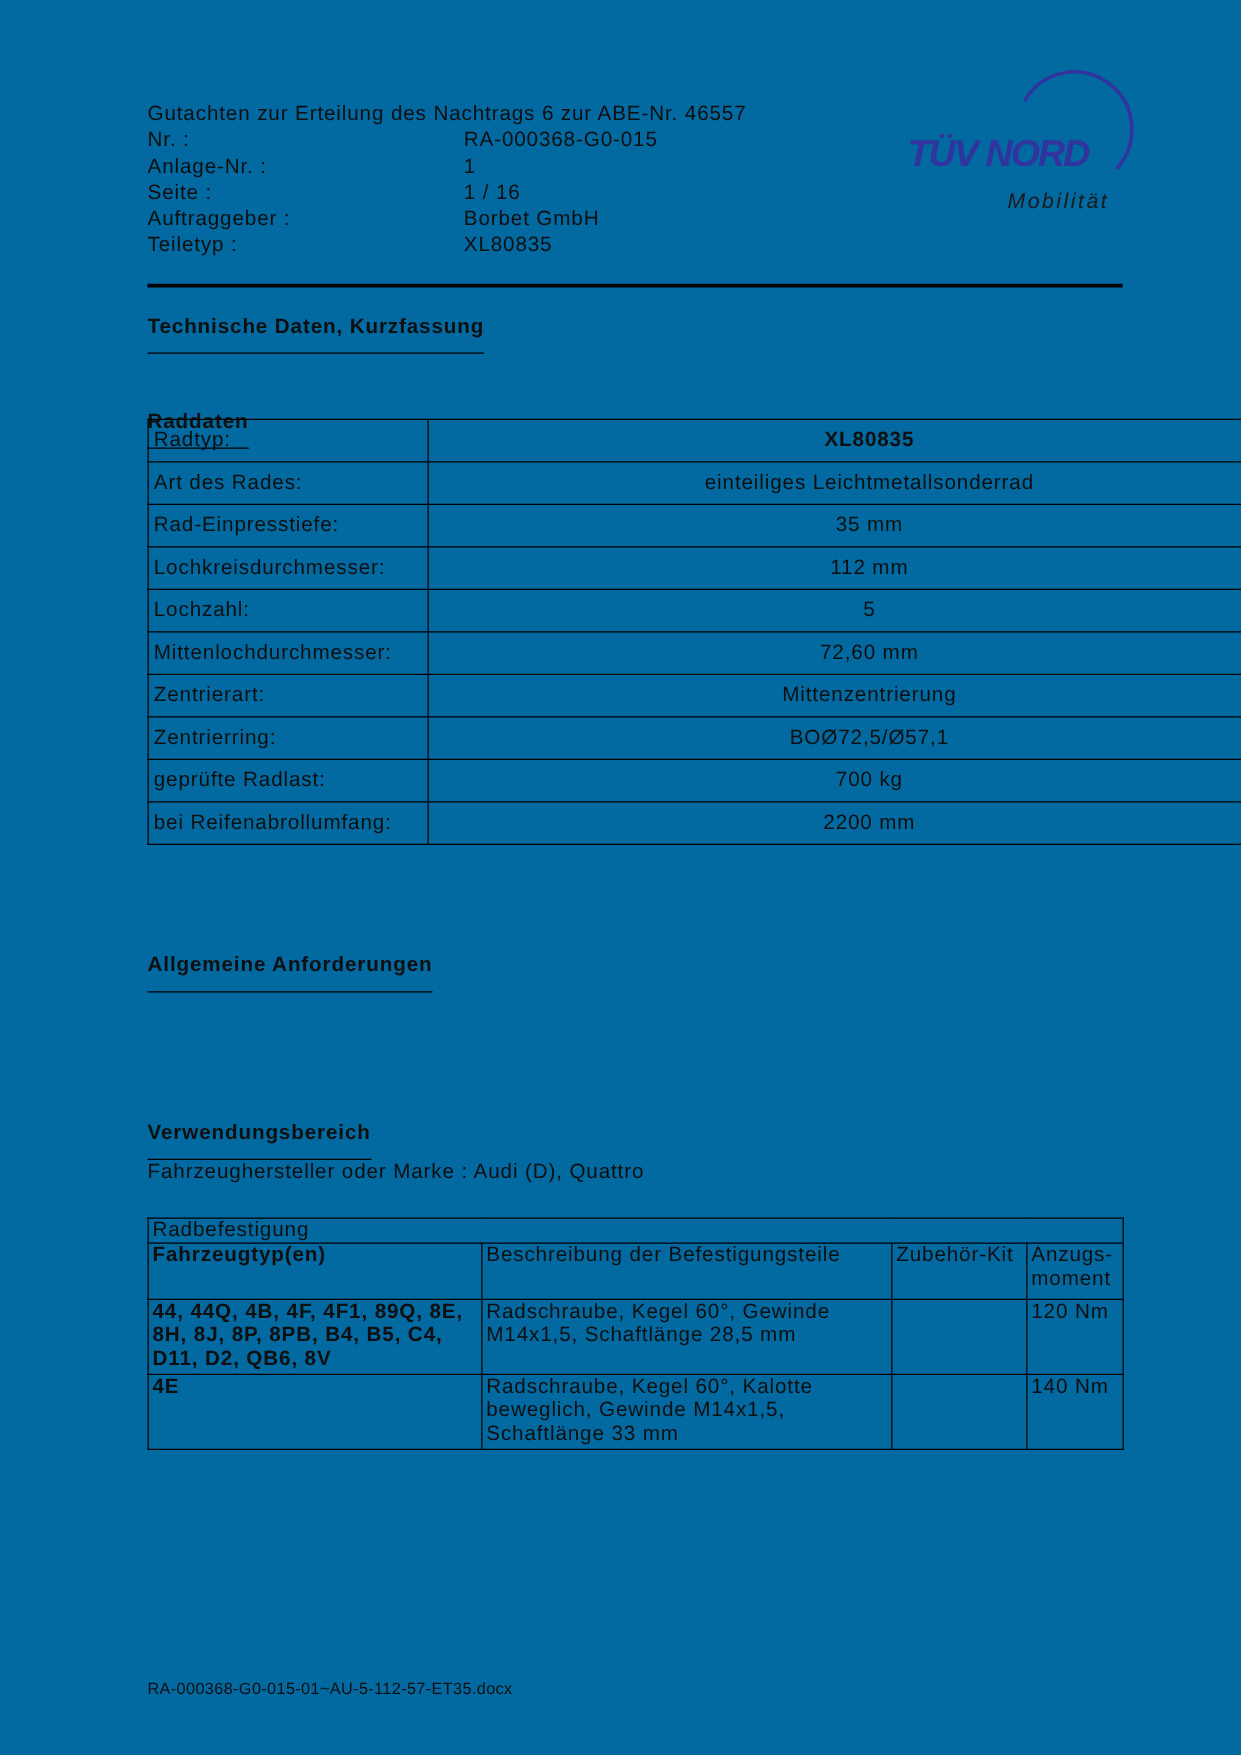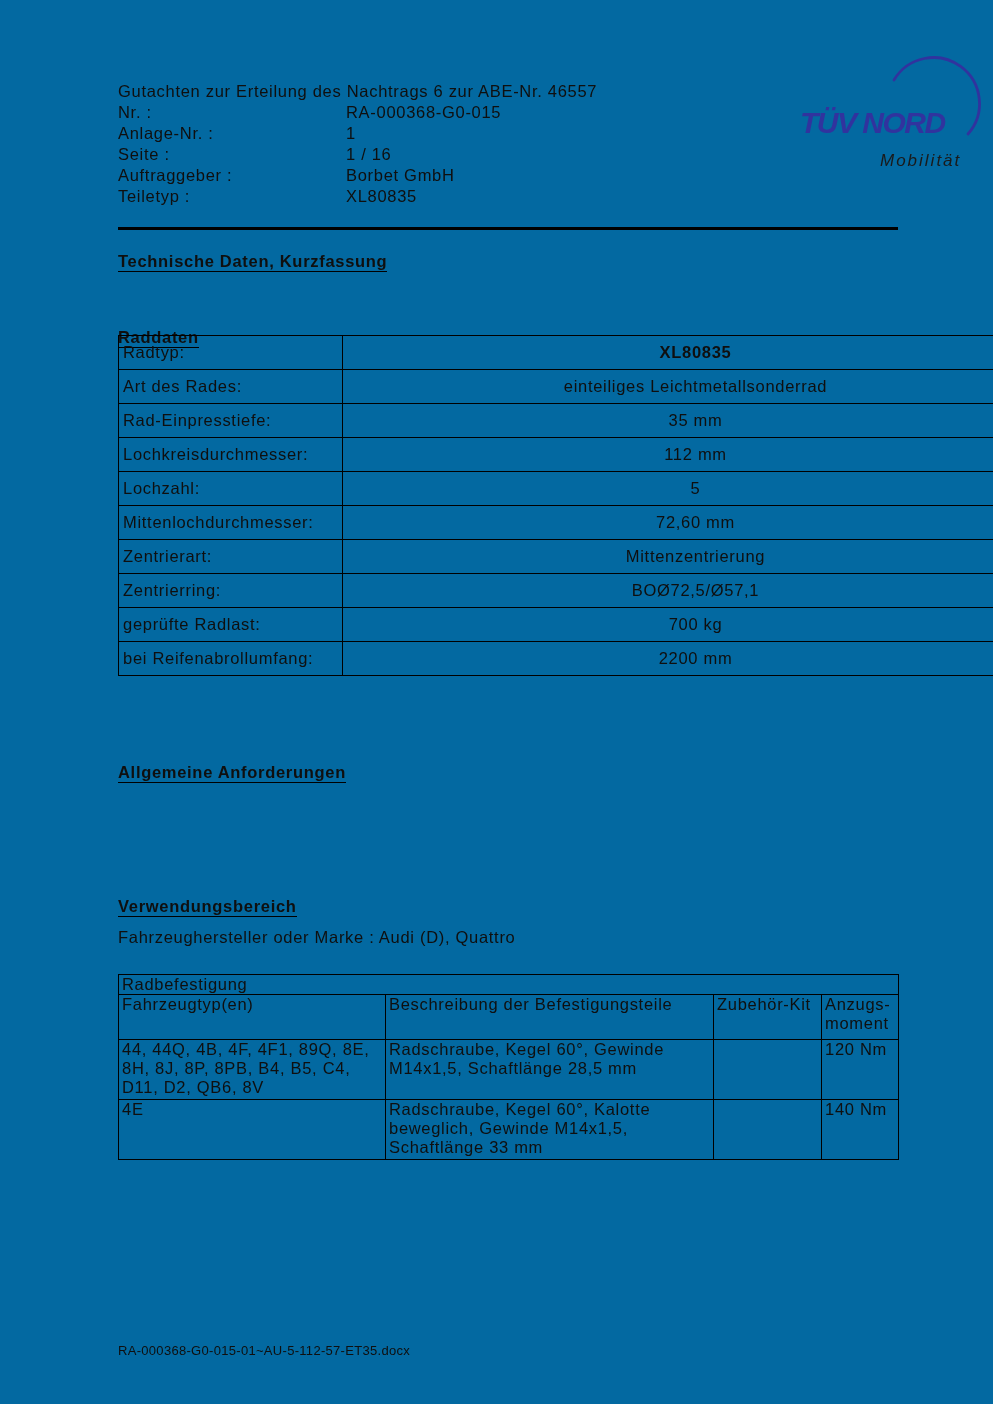--- a/index.html
+++ b/index.html
@@ -9,32 +9,32 @@
     background: #0369a1;
     font-family: "Liberation Sans", sans-serif;
     font-size: 16.5px;
     letter-spacing: 0.7px;
     color: #0f0f0f;
     overflow: hidden;
   }
 
   
   .doc-header { position: absolute; left: 118px; top: 81px; line-height: 21px; }
-  .frow { display: flex; }
+  .frow { display: flex; gap: 25px; }
   .flbl { width: 228px; flex: none; }
 
   
-  .logo { position: absolute; left: 790px; top: 46px; width: 200px; height: 130px; }
+  .logo { position: absolute; left: 716px; top: 46px; width: 200px; height: 130px; }
 
   
   .rule { position: absolute; left: 118px; top: 227px; width: 780px; height: 2.5px; background: #000; }
 
   
   .heading { position: absolute; left: 118px; font-weight: bold; }
-  .heading span { display: inline-block; border-bottom: 1.8px solid #000; padding-bottom: 0; }
+  .heading span { display: inline-block; border-bottom: 1.8px solid #000; padding-bottom: 11px; }
   #h-tech { top: 252px; }
   #h-rad  { top: 280px; margin-top: 48px; }
   #h-allg { top: 763px; }
   #h-verw { top: 897px; }
 
   
   table { border-collapse: collapse; }
   td, th { box-sizing: border-box; }
   .t1 { position: absolute; left: 118px; top: 335px; width: 931px; table-layout: fixed; }
   .t1 td { border: 1.5px solid #000; height: 34px; padding: 0; vertical-align: middle; }
@@ -49,21 +49,21 @@
   
   .t2 { position: absolute; left: 118px; top: 974px; width: 780px; table-layout: fixed; }
   .t2 td, .t2 th {
     border: 1.5px solid #000;
     vertical-align: top; text-align: left;
     font-weight: normal; line-height: 19px;
     padding: 0 4px 2px 3px;
   }
   .t2 .title-cell { height: 19px; line-height: 18px; padding: 0 0 1px 3px; }
   .t2 .hdr th { height: 45px; }
-  .t2 .c0 { padding-right: 3px; }
+  .t2 .c0 { padding-right: 3px; font-weight: bold; }
   .t2 .c1 { padding-right: 8px; }
 
   .footer { position: absolute; left: 118px; top: 1343px; font-size: 13px; letter-spacing: 0.3px; }
 </style>
 </head>
 <body>
 
 <div class="page">
 
   <div class="doc-header">

